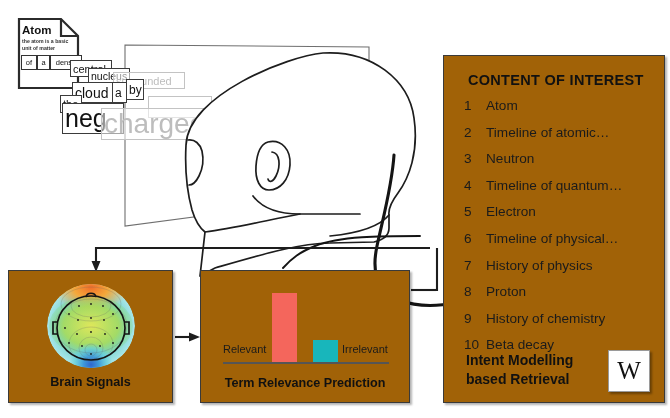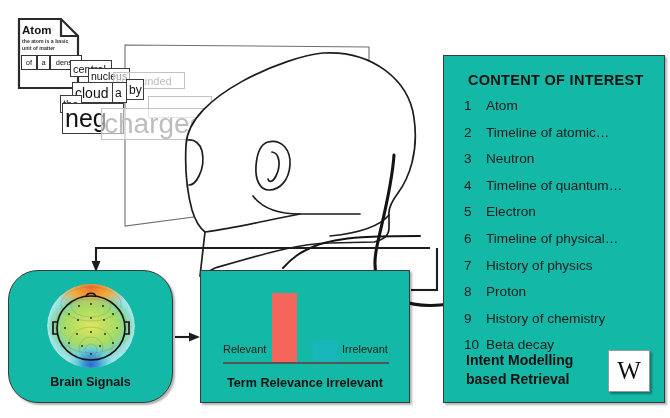--- a/index.html
+++ b/index.html
@@ -3,21 +3,21 @@
 <meta charset="utf-8">
 <style>
   html,body{margin:0;padding:0;background:#ffffff;}
   body{width:670px;height:418px;overflow:hidden;
        font-family:"Liberation Sans","DejaVu Sans",sans-serif;
        color:#222;position:relative;}
 
   #stage{position:absolute;left:0;top:0;width:594px;height:418px;}
 
   
-  .panel{position:absolute;background:#14b8a6;border:1.6px solid #3a3a3a;
+  .panel{position:absolute;background:#a16207;border:1.6px solid #3a3a3a;
          box-shadow:2px 2px 2px rgba(0,0,0,.30);box-sizing:border-box;}
 
   
   #content-panel{left:443px;top:55px;width:222px;height:348px;}
   #coi-title{position:absolute;left:24px;top:16px;font-size:14.5px;
              font-weight:bold;letter-spacing:.3px;color:#111;}
   #coi-list{position:absolute;left:20px;top:42px;width:200px;
             list-style:none;margin:0;padding:0;}
   #coi-list li{display:flex;align-items:baseline;height:26.6px;font-size:13.6px;color:#1b1b1b;}
   #coi-list li .num{width:22px;flex:0 0 22px;text-align:left;}
@@ -25,21 +25,21 @@
   #coi-footer{position:absolute;left:22px;top:295px;width:140px;
               font-size:14px;font-weight:bold;line-height:1.35;color:#111;}
   #wiki-logo{position:absolute;left:164px;top:294px;width:40px;height:40px;
              background:#fff;border:1px solid #9a9a9a;
              box-shadow:1.5px 1.5px 2px rgba(0,0,0,.35);
              display:flex;align-items:center;justify-content:center;
              font-family:"Liberation Serif","DejaVu Serif",serif;
              font-size:25px;color:#111;}
 
   
-  #brain-panel{left:8px;top:270px;width:165px;height:133px;border-radius:30px;}
+  #brain-panel{left:8px;top:270px;width:165px;height:133px;}
   #topomap{position:absolute;left:29px;top:9px;width:106px;height:92px;}
   #brain-caption{position:absolute;left:0;bottom:13px;width:100%;text-align:center;
                  font-size:12.6px;font-weight:bold;color:#111;}
 
   
   #term-panel{left:200px;top:270px;width:210px;height:133px;}
   #chartbox{position:absolute;left:0;top:6px;width:100%;height:88px;}
   .barbase{position:absolute;left:22px;top:85px;width:166px;height:1.6px;background:#555;}
   .bar{position:absolute;bottom:0;}
   #bar-relevant{left:71px;width:25px;height:69px;background:#f4665c;}
@@ -276,21 +276,21 @@
   <div class="panel" id="term-panel">
     <div id="chartbox">
       <div class="barwrap">
         <div class="bar" id="bar-relevant"></div>
         <div class="bar" id="bar-irrelevant"></div>
       </div>
       <div class="barbase"></div>
       <div class="barlabel" id="lab-relevant">Relevant</div>
       <div class="barlabel" id="lab-irrelevant">Irrelevant</div>
     </div>
-    <div id="term-caption">Term Relevance Irrelevant</div>
+    <div id="term-caption">Term Relevance Prediction</div>
   </div>
 
   <div class="panel" id="content-panel">
     <div id="coi-title">CONTENT OF INTEREST</div>
 
     <ul id="coi-list">
       <li>
         <span class="num">1</span>
         <span class="txt">Atom</span>
       </li>

